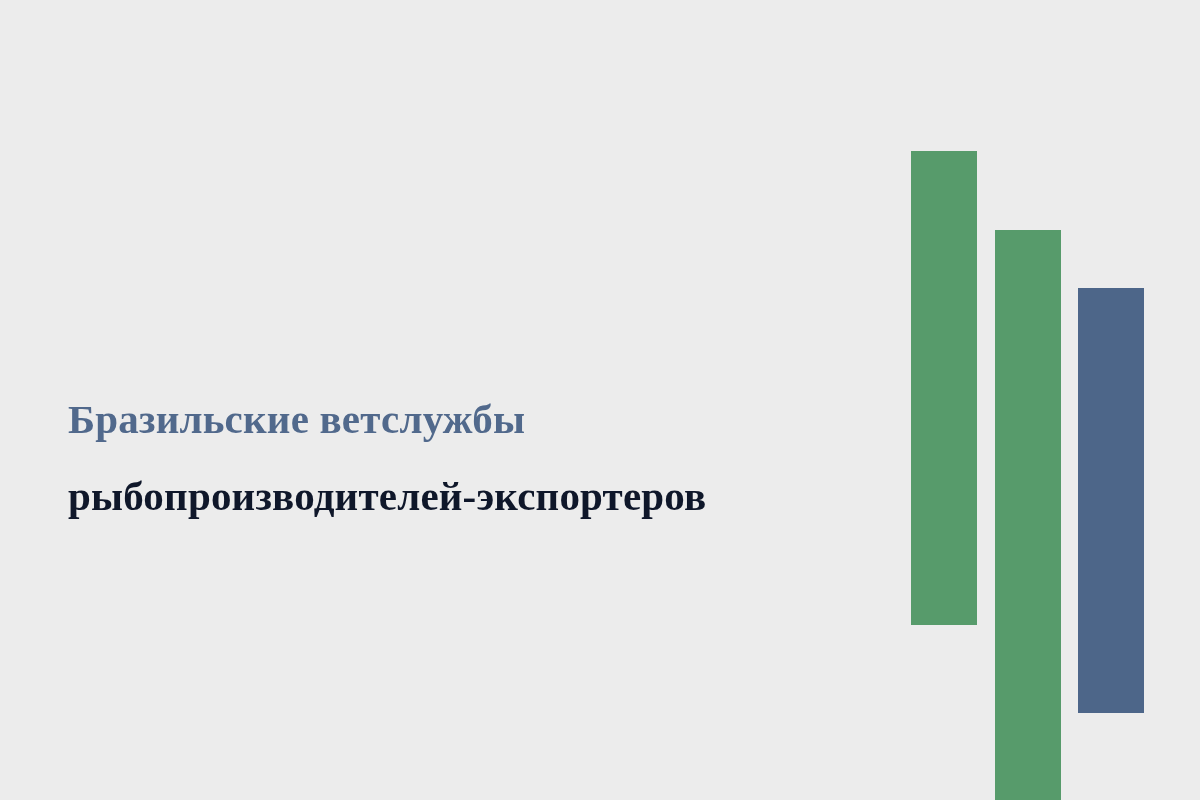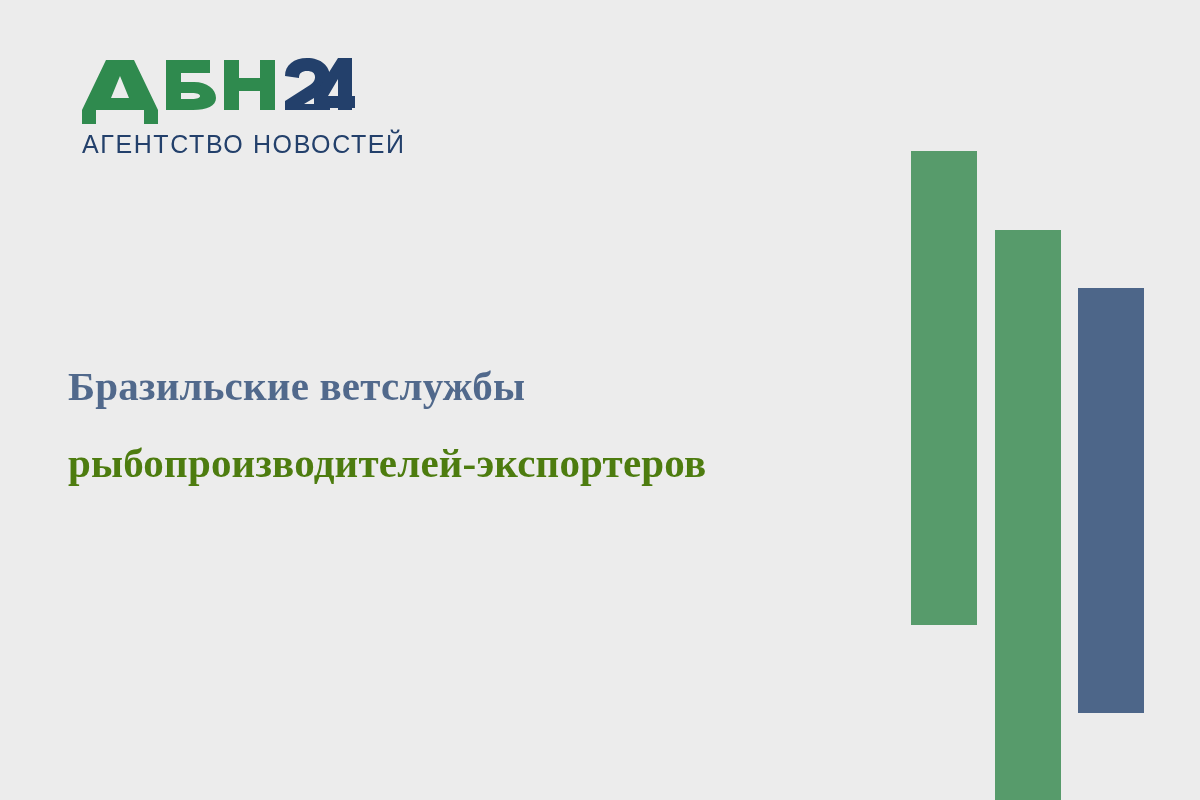--- a/index.html
+++ b/index.html
@@ -43,21 +43,21 @@
     font-weight: 400;
     letter-spacing: 1.6px;
     color: #23406b;
     white-space: nowrap;
   }
 
   
   #headline {
     position: absolute;
     left: 68px;
-    top: 348px;
+    top: 381px;
     width: 800px;
   }
   .headline-line {
     font-family: "Liberation Serif", "DejaVu Serif", serif;
     font-size: 41px;
     font-weight: 700;
     line-height: 77px;
     color: #51698c;
     letter-spacing: 0.2px;
     white-space: nowrap;
@@ -77,59 +77,24 @@
   }
   #bar-1 { left: 911px; top: 151px;  width: 66px; height: 474px; background: #579b6b; }
   #bar-2 { left: 995px; top: 230px;  width: 66px; height: 570px; background: #579b6b; }
   #bar-3 { left: 1078px; top: 288px; width: 66px; height: 425px; background: #4d6689; }
 </style>
 </head>
 <body>
 
 <div id="poster" style="background: rgb(236, 236, 236);">
 
-  <div id="logo">
-    <div id="logo-mark">
-      <svg width="275" height="66" viewBox="0 0 275 66" xmlns="http://www.w3.org/2000/svg">
-
-        <g fill="#2f8a4e">
-          <path d="M2 52 L26 2 L54 2 L78 52 L78 66 L64 66 L64 52 L16 52 L16 66 L2 66 Z
-                   M31 40 L49 40 L40 18 Z"></path>
-        </g>
-
-        <g fill="#2f8a4e">
-          <path d="M86 2 L130 2 L130 15 L101 15 L101 24 L114 24
-                   C127 24 136 31 136 40 C136 48 127 52 113 52 L86 52 Z
-                   M101 35 L101 41 L112 41 C117 41 120 40 120 38 C120 36 117 35 112 35 Z"></path>
-        </g>
-
-        <g fill="#2f8a4e">
-          <path d="M144 2 L159 2 L159 20 L180 20 L180 2 L195 2 L195 52 L180 52 L180 33 L159 33 L159 52 L144 52 Z"></path>
-        </g>
-
-        <g fill="#23406b">
-          <path d="M205 18 C205 7 214 0 227 0 C241 0 250 8 250 19
-                   C250 28 244 34 234 40 L224 46 L250 46 L250 52 L205 52 L205 43
-                   L230 27 C234 24 235 22 235 19 C235 15 232 13 227 13
-                   C222 13 219 15 219 20 Z"></path>
-        </g>
-
-        <g fill="#23406b">
-          <path d="M272 0 L258 0 L234 38 L234 50 L258 50 L258 52 L272 52 L272 50
-                   L275 50 L275 38 L272 38 Z
-                   M258 38 L248 38 L258 21 Z"></path>
-        </g>
-      </svg>
-    </div>
-    <div id="logo-tagline" style="color: rgb(35, 64, 107);">АГЕНТСТВО НОВОСТЕЙ</div>
-  </div>
 
   <div id="headline">
     <div class="headline-line" style="color: rgb(81, 105, 140);">Бразильские ветслужбы</div>
-    <div class="headline-line" style="color: #4d7c0f;">рыбопроизводителей-экспортеров</div>
+    <div class="headline-line" style="color: #0f172a;">рыбопроизводителей-экспортеров</div>
   </div>
 
   <div id="chart">
     <div class="bar" id="bar-1" style="height: 474px; top: 151px; background: rgb(87, 155, 107);"></div>
     <div class="bar" id="bar-2" style="height: 570px; top: 230px; background: rgb(87, 155, 107);"></div>
     <div class="bar" id="bar-3" style="height: 425px; top: 288px; background: rgb(77, 102, 137);"></div>
   </div>
 
 </div>
 

